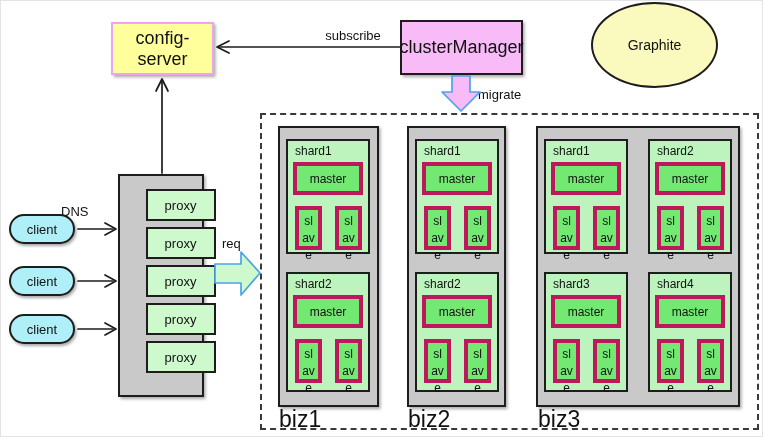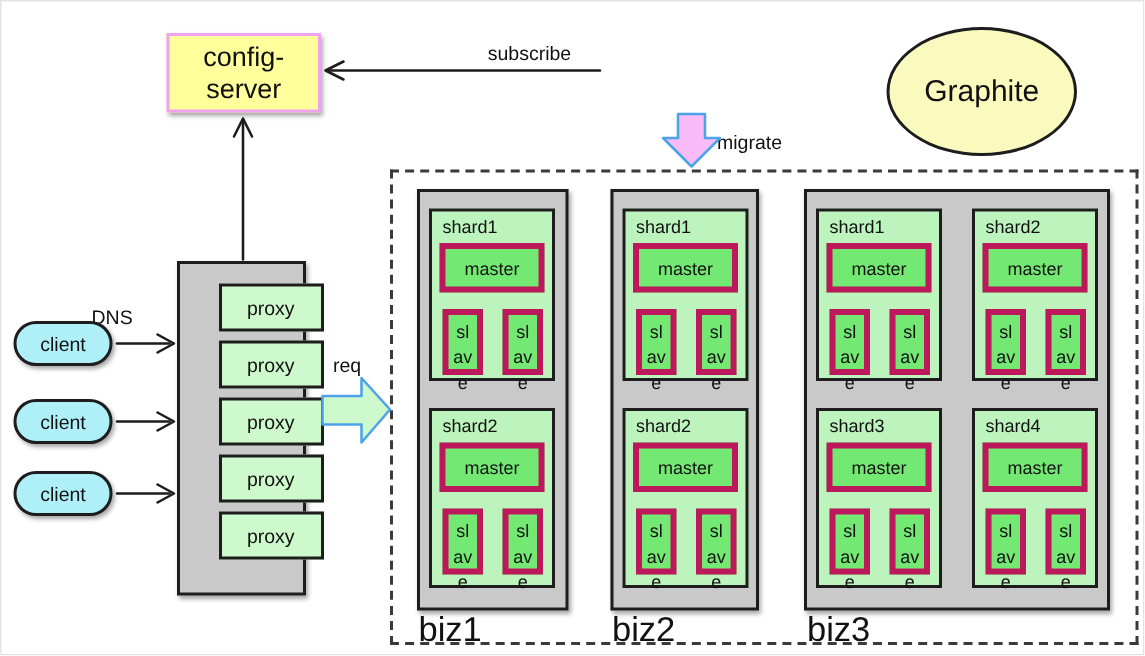--- a/index.html
+++ b/index.html
@@ -16,21 +16,21 @@
   }
   .abs{position:absolute;box-sizing:border-box;}
   .centered{display:flex;align-items:center;justify-content:center;text-align:center;}
   .shadow{box-shadow:1.5px 2px 3px rgba(0,0,0,.35);}
 
   .dashed-box{left:259px;top:112px;width:499px;height:317px;border:2px dashed #3a3a3a;background:#fff;}
 
   .node-rect{font-size:18px;}
   .config{left:110px;top:21px;width:103px;height:53px;background:var(--yellow_fill);border:2px solid var(--pink_border);}
   .cmgr{left:399px;top:19px;width:123px;height:55px;background:var(--pink_fill);border:2px solid #1d1d1d;}
-  .ellipse{left:590px;top:17px;width:127px;height:86px;border-radius:50%;background:var(--paleyellow_fill);border:2px solid #1d1d1d;font-size:20px;}
+  .ellipse{left:590px;top:1px;width:127px;height:86px;border-radius:50%;background:var(--paleyellow_fill);border:2px solid #1d1d1d;font-size:14px;}
 
   .edge-label{font-size:13px;white-space:nowrap;}
   .lbl-register{left:300px;top:27px;width:104px;text-align:center;}
   .lbl-migrate{left:477px;top:86px;}
   .lbl-subscribe{left:58px;top:120px;width:92px;text-align:right;}
   .lbl-dns{left:60px;top:203px;}
   .lbl-req{left:221px;top:235px;}
 
   .client{left:8px;width:66px;height:30px;border-radius:15px;background:var(--cyan_fill);border:2px solid #1d1d1d;font-size:13px;}
 
@@ -56,20 +56,21 @@
   .overlay{position:absolute;left:0;top:0;z-index:5;pointer-events:none;}
 </style>
 </head>
 <body>
 
 <div id="canvas">
 
   <div class="abs dashed-box"></div>
 
   <div class="abs node-rect config centered shadow">config-server</div>
+  <div class="abs node-rect cmgr centered shadow">clusterManager</div>
   <div class="abs ellipse centered">Graphite</div>
 
   <div class="abs edge-label lbl-register">subscribe</div>
   <div class="abs edge-label lbl-migrate">migrate</div>
   <div class="abs edge-label lbl-dns">DNS</div>
   <div class="abs edge-label lbl-req">req</div>
 
   <div class="abs client centered shadow" style="top:213px">client</div>
   <div class="abs client centered shadow" style="top:265px">client</div>
   <div class="abs client centered shadow" style="top:313px">client</div>

